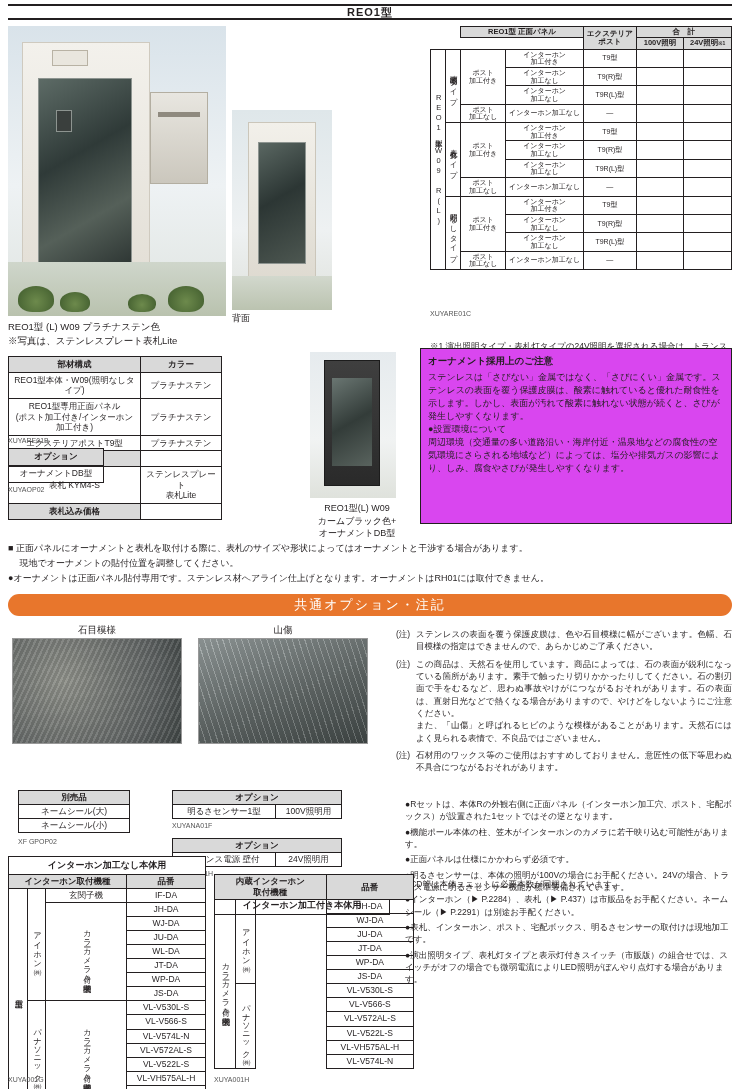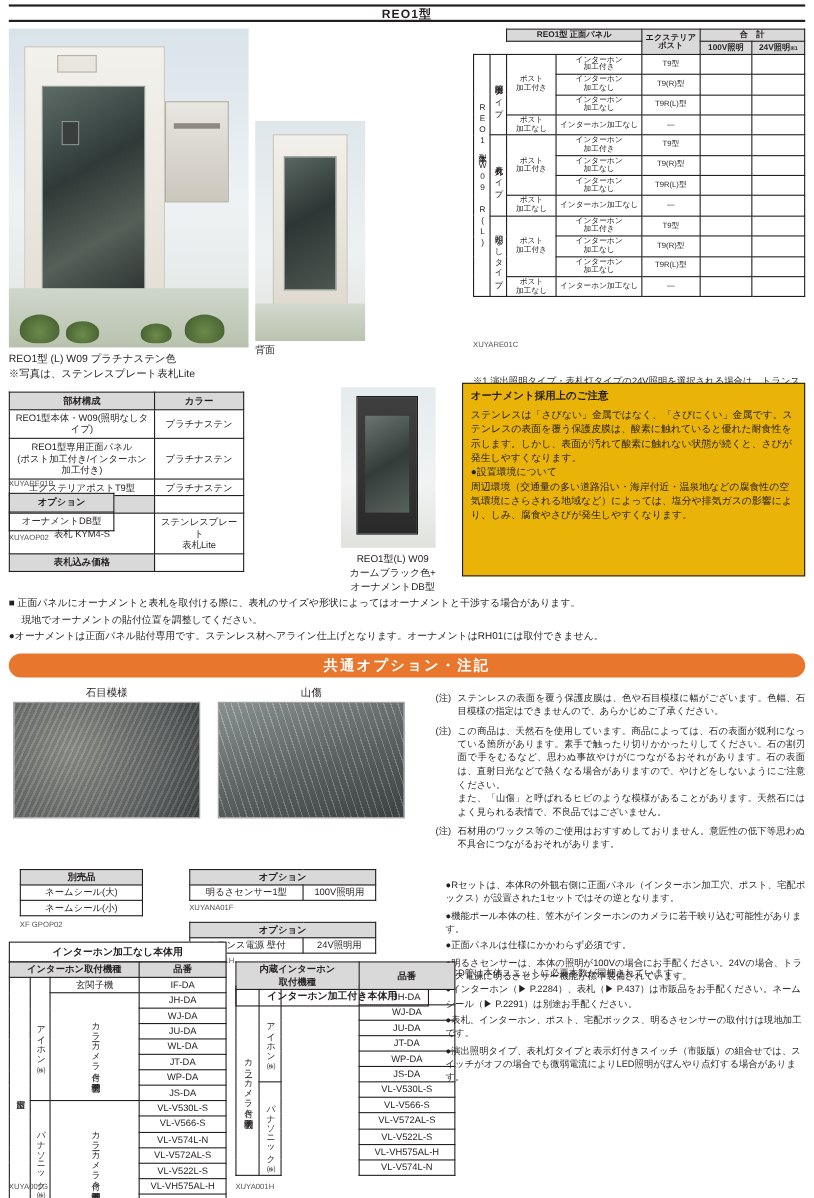--- a/index.html
+++ b/index.html
@@ -124,21 +124,21 @@
   }
   .photo-dark .pn3 {
     position:absolute; left:22px; top:26px; width:40px; height:88px;
     background: linear-gradient(150deg,#6a7672,#333c39 50%,#59635e);
   }
   .cap-dark { position:absolute; left:302px; top:502px; width:110px; text-align:center; font-size:9px; line-height:1.4;}
 
   
   .note-box {
     position:absolute; left:420px; top:348px; width:312px; height:176px;
-    border:1px solid #231f20; background:#eab308; padding:5px 7px;
+    border:1px solid #231f20; background:#d946ef; padding:5px 7px;
     font-size:9px; line-height:1.45;
   }
   .note-box h4 { margin:0 0 3px 0; font-size:9.5px; }
 
   
   .bigtable {
     position:absolute; left:430px; top:26px; width:302px;
     border-collapse:collapse; font-size:7px; line-height:1.1;
   }
   .bigtable td, .bigtable th {
@@ -154,21 +154,21 @@
 
   
   .bullets { position:absolute; left:8px; top:542px; width:724px; font-size:9px; line-height:1.55;}
   .bullets div { margin-bottom:1px; }
 
   
   .orange-bar {
     position:absolute; left:8px; top:594px; width:724px; height:22px;
     background:#e8762c; border-radius:11px; color:#fff;
     display:flex; align-items:center; justify-content:center;
-    font-size:13px; font-weight:bold; letter-spacing:2px;
+    font-size:13px; font-weight:normal; letter-spacing:2px;
   }
 
   
   .sample-label { position:absolute; font-size:9.5px; text-align:center; width:170px; }
   .sample {
     position:absolute; width:170px; height:106px; border:1px solid #999;
   }
   .s-ishime {
     background:
       repeating-linear-gradient(115deg, rgba(255,255,255,.10) 0 2px, rgba(0,0,0,.07) 2px 5px),

